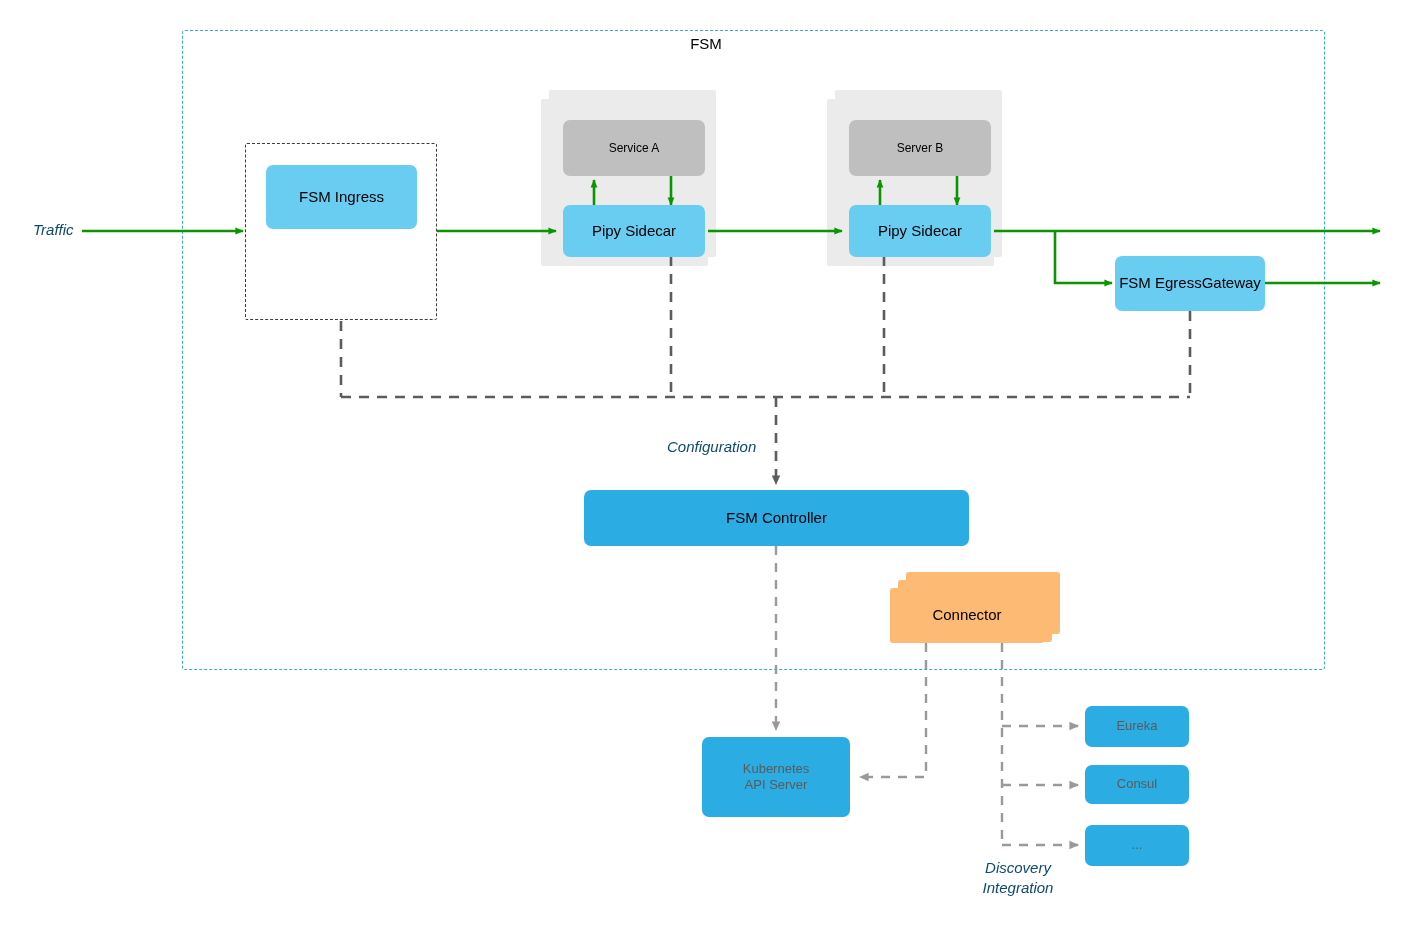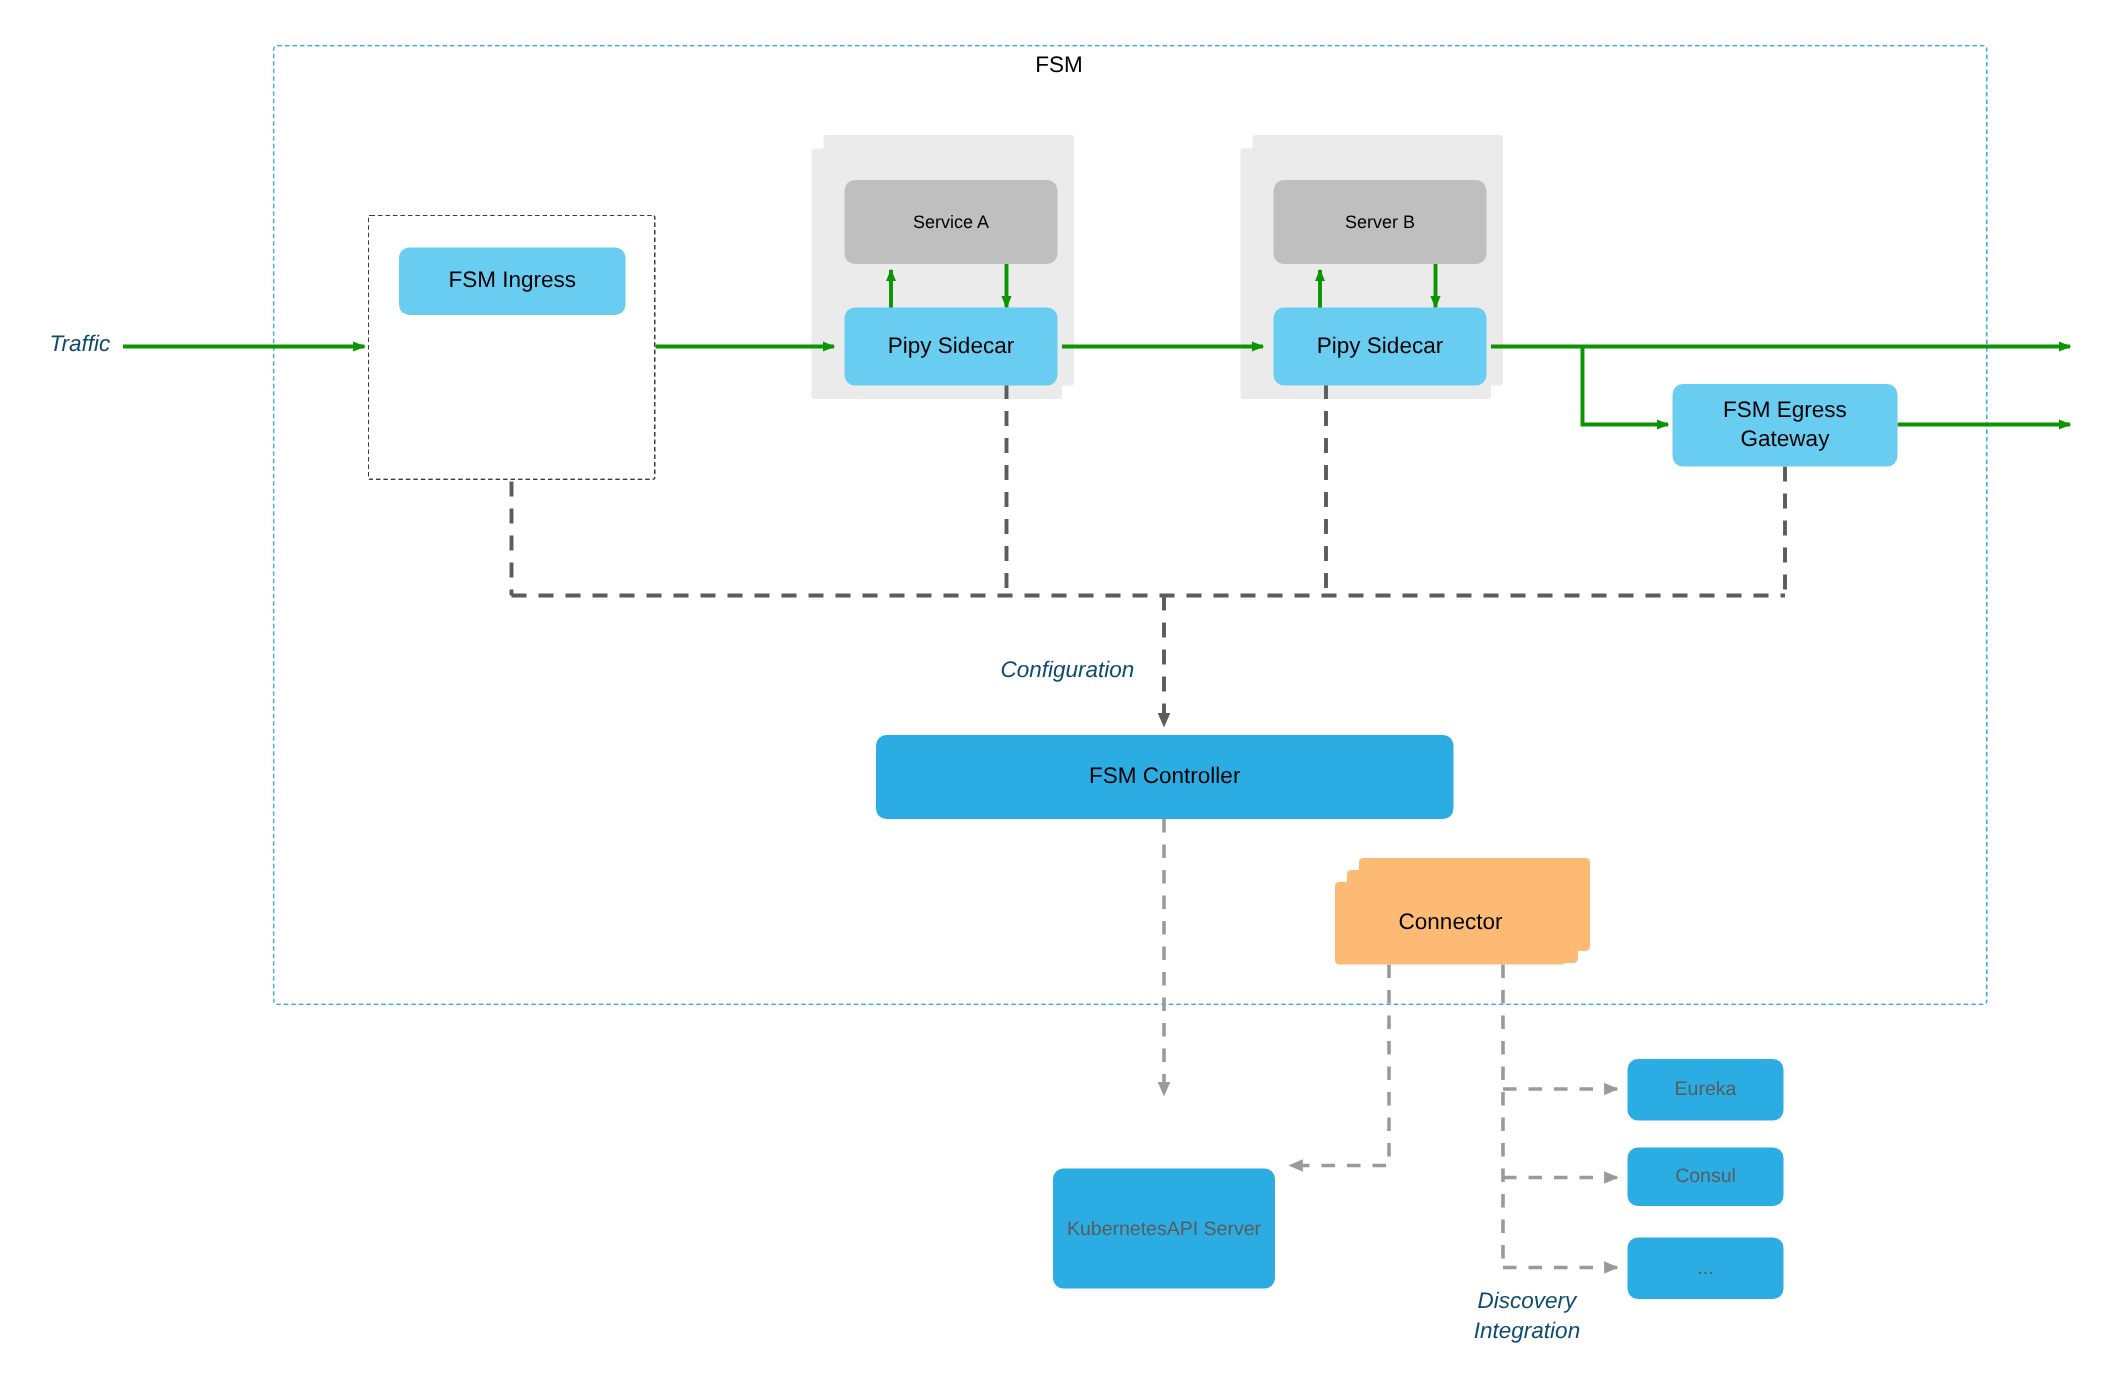--- a/index.html
+++ b/index.html
@@ -165,54 +165,54 @@
 
     <path d="M926,643 L926,777 L860,777" stroke="#9a9a9a" stroke-width="2.4" fill="none" stroke-dasharray="9,8" marker-end="url(#arrGray)"></path>
 
     <path d="M1002,643 L1002,845" stroke="#9a9a9a" stroke-width="2.4" fill="none" stroke-dasharray="9,8"></path>
 
     <path d="M1002,726 L1078,726" stroke="#9a9a9a" stroke-width="2.4" fill="none" stroke-dasharray="9,8" marker-end="url(#arrGray)"></path>
     <path d="M1002,785 L1078,785" stroke="#9a9a9a" stroke-width="2.4" fill="none" stroke-dasharray="9,8" marker-end="url(#arrGray)"></path>
     <path d="M1002,845 L1078,845" stroke="#9a9a9a" stroke-width="2.4" fill="none" stroke-dasharray="9,8" marker-end="url(#arrGray)"></path>
   </svg>
 
-  <div class="node blue-light" style="left:266px; top:165px; width:151px; height:45px;justify-content:center;">
+  <div class="node blue-light" style="left:266px; top:165px; width:151px; height:64px;justify-content:center;">
     <span>FSM Ingress</span>
   </div>
 
   <div class="node svc-box" style="left:563px; top:120px; width:142px; height:56px;">
     <span>Service A</span>
   </div>
   <div class="node blue-light" style="left:563px; top:205px; width:142px; height:52px;">
     <span>Pipy Sidecar</span>
   </div>
 
   <div class="node svc-box" style="left:849px; top:120px; width:142px; height:56px;">
     <span>Server B</span>
   </div>
   <div class="node blue-light" style="left:849px; top:205px; width:142px; height:52px;">
     <span>Pipy Sidecar</span>
   </div>
 
-  <div class="node blue-light" style="left:1115px; top:256px; width:150px; height:55px; flex-direction:column;">
+  <div class="node blue-light" style="left:1115px; top:256px; width:150px; height:55px; flex-direction:row;">
     <span>FSM Egress</span>
     <span>Gateway</span>
   </div>
 
   <div class="node blue-mid" style="left:584px; top:490px; width:385px; height:56px;">
     <span>FSM  Controller</span>
   </div>
 
   <div class="node stack-tile" style="left:906px; top:572px; width:154px; height:62px;"></div>
   <div class="node stack-tile" style="left:898px; top:580px; width:154px; height:62px;"></div>
   <div class="node stack-tile" style="left:890px; top:588px; width:154px; height:55px;">
     <span style="color:#000;font-size:15px;">Connector</span>
   </div>
 
-  <div class="node blue-mid-gray-text" style="left:702px; top:779px; width:148px; height:80px; flex-direction:row;">
+  <div class="node blue-mid-gray-text" style="left:702px; top:737px; width:148px; height:80px; flex-direction:column;">
     <span>Kubernetes</span>
     <span>API Server</span>
   </div>
 
   <div class="node blue-mid-gray-text" style="left:1085px; top:706px; width:104px; height:41px;">
     <span>Eureka</span>
   </div>
   <div class="node blue-mid-gray-text" style="left:1085px; top:765px; width:104px; height:39px;">
     <span>Consul</span>
   </div>

